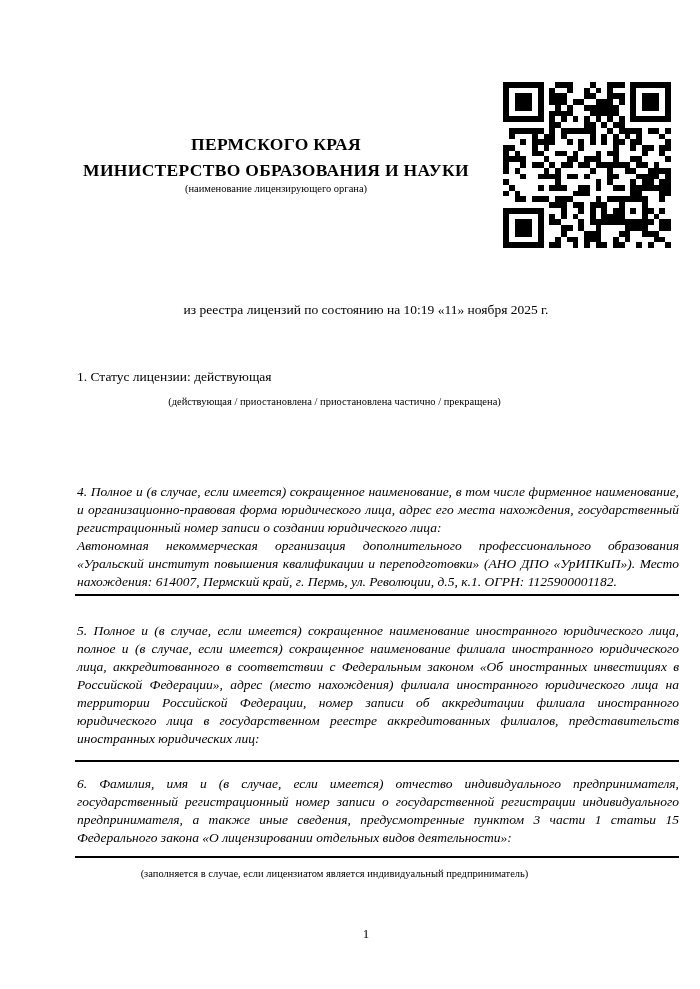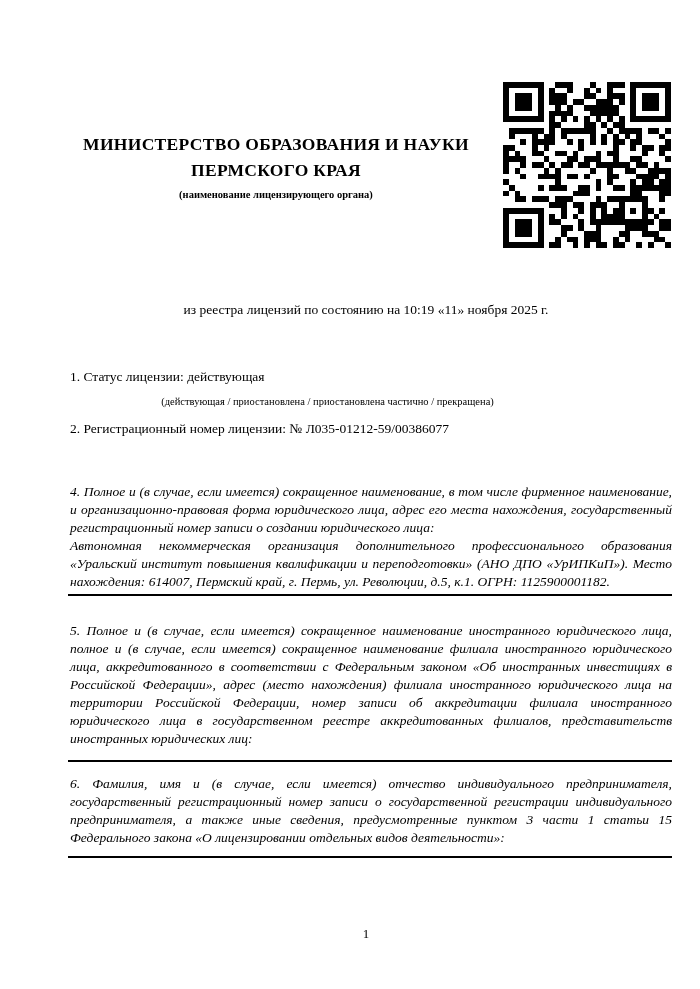--- a/index.html
+++ b/index.html
@@ -17,24 +17,23 @@
     top: 131px;
     left: 65px;
     width: 422px;
     text-align: center;
     font-weight: bold;
     font-size: 17.5px;
     line-height: 26px;
     letter-spacing: 0.3px;
   }
   .header-note {
-    font-weight: bold;
+    font-weight: normal;
     font-size: 10.5px;
     line-height: 12px;
-    margin-top: 6px;
     letter-spacing: 0;
   }
   .qr {
     position: absolute;
     left: 503px;
     top: 82px;
     width: 168px;
     height: 166px;
   }
   .qr svg { display: block; width: 168px; height: 166px; }
@@ -42,21 +41,21 @@
     position: absolute;
     top: 301px;
     left: 65px;
     width: 602px;
     text-align: center;
     font-size: 13.5px;
     line-height: 17.5px;
   }
   .item {
     position: absolute;
-    left: 70px;
+    left: 77px;
     width: 602px;
     font-size: 13.5px;
     line-height: 18px;
   }
   .item p { margin: 0; }
   .just { text-align: justify; font-style: italic; }
   .fill-note {
     width: 515px;
     text-align: center;
     font-size: 10.5px;
@@ -80,22 +79,22 @@
     text-align: center;
     font-size: 13px;
   }
 </style>
 </head>
 <body>
 
 <div class="page">
 
   <div class="header">
+    <div>ПЕРМСКОГО КРАЯ</div>
     <div>МИНИСТЕРСТВО ОБРАЗОВАНИЯ И НАУКИ</div>
-    <div>ПЕРМСКОГО КРАЯ</div>
     <div class="header-note">(наименование лицензирующего органа)</div>
   </div>
 
   <div class="qr">
     <svg viewBox="0 0 29 29" preserveAspectRatio="none" fill="#000000" shape-rendering="crispEdges">
         <rect x="0" y="0" width="1" height="1"></rect>
         <rect x="1" y="0" width="1" height="1"></rect>
         <rect x="2" y="0" width="1" height="1"></rect>
         <rect x="3" y="0" width="1" height="1"></rect>
         <rect x="4" y="0" width="1" height="1"></rect>
@@ -524,37 +523,35 @@
 
   <div class="title">
     <div>из реестра лицензий по состоянию на 10:19 «11» ноября 2025 г.</div>
   </div>
 
   <div class="item" style="top:368px">
     <p>1. Статус лицензии: действующая</p>
     <div class="fill-note">(действующая / приостановлена / приостановлена частично / прекращена)</div>
   </div>
 
-  <div class="item" style="top:420px">
-    <p>2. Регистрационный номер лицензии: № Л035-01212-59/00386077</p>
-  </div>
 
 
   <div class="item" style="top:483px">
     <p class="just">4. Полное и (в случае, если имеется) сокращенное наименование, в том числе фирменное наименование, и организационно-правовая форма юридического лица, адрес его места нахождения, государственный регистрационный номер записи о создании юридического лица:</p>
     <p class="just">Автономная некоммерческая организация дополнительного профессионального образования «Уральский институт повышения квалификации и переподготовки» (АНО ДПО «УрИПКиП»). Место нахождения: 614007, Пермский край, г. Пермь, ул. Революции, д.5, к.1. ОГРН: 1125900001182.</p>
     <div class="rule"></div>
   </div>
 
   <div class="item" style="top:622px">
     <p class="just">5. Полное и (в случае, если имеется) сокращенное наименование иностранного юридического лица, полное и (в случае, если имеется) сокращенное наименование филиала иностранного юридического лица, аккредитованного в соответствии с Федеральным законом «Об иностранных инвестициях в Российской Федерации», адрес (место нахождения) филиала иностранного юридического лица на территории Российской Федерации, номер записи об аккредитации филиала иностранного юридического лица в государственном реестре аккредитованных филиалов, представительств иностранных юридических лиц:</p>
     <div class="rule rule-gap"></div>
   </div>
 
   <div class="item" style="top:775px">
     <p class="just">6. Фамилия, имя и (в случае, если имеется) отчество индивидуального предпринимателя, государственный регистрационный номер записи о государственной регистрации индивидуального предпринимателя, а также иные сведения, предусмотренные пунктом 3 части 1 статьи 15 Федерального закона «О лицензировании отдельных видов деятельности»:</p>
     <div class="rule rule-gap-sm"></div>
+    <div class="fill-note">(заполняется в случае, если лицензиатом является индивидуальный предприниматель)</div>
   </div>
 
 
   <div class="footer">1</div>
 
 </div>
 
 </body></html>

